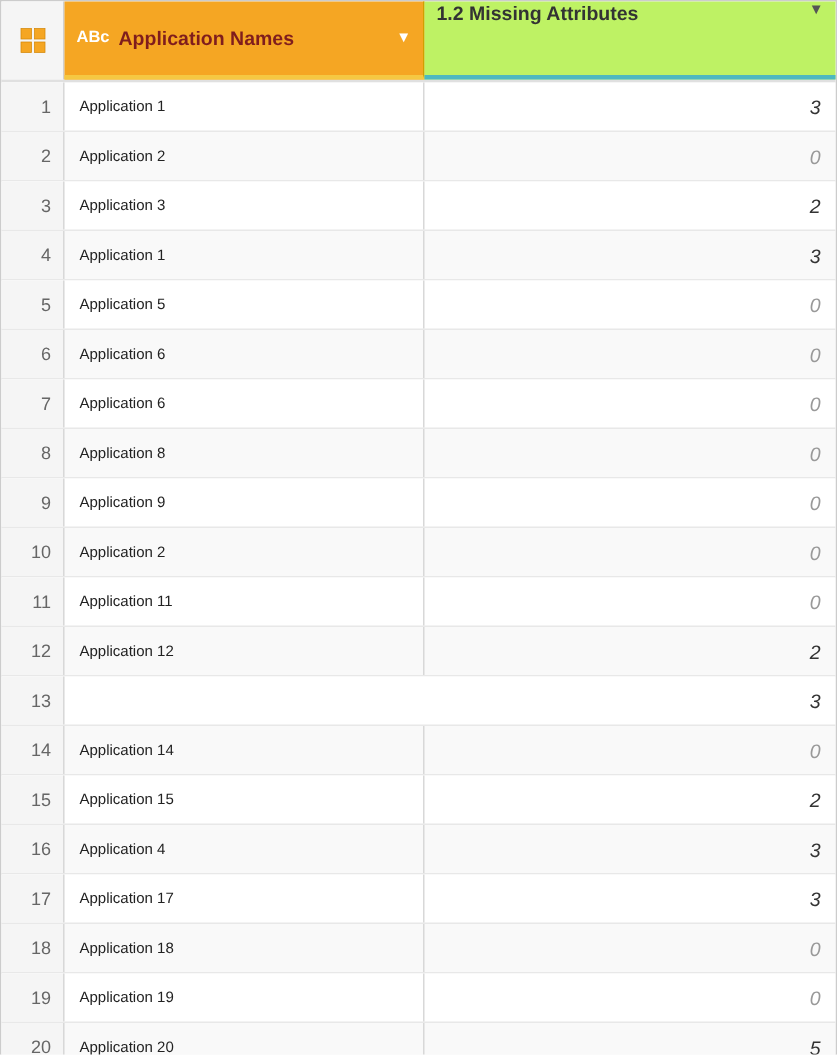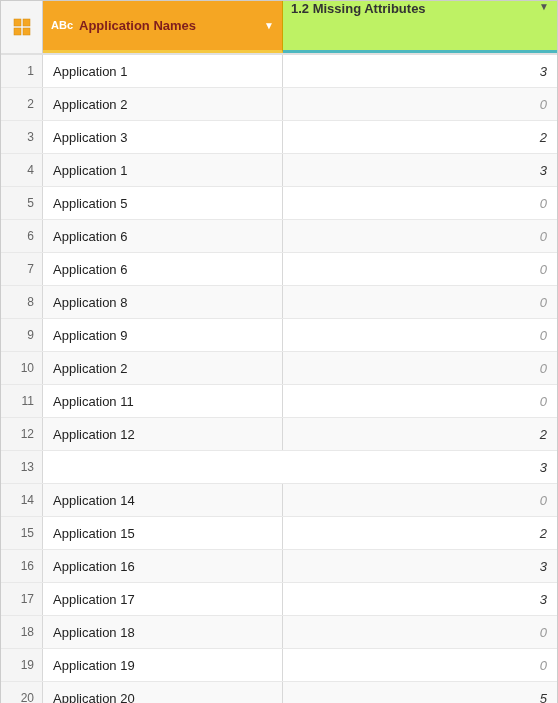--- a/index.html
+++ b/index.html
@@ -129,21 +129,21 @@
     }
 
     .row-app {
       width: 240px;
       min-width: 240px;
       display: flex;
       align-items: center;
       padding: 0 10px;
       border-right: 1px solid #d8d8d8;
       color: #222;
-      font-size: 13px;
+      font-size: 10px;
     }
 
     .row-val {
       flex: 1;
       display: flex;
       align-items: center;
       justify-content: flex-end;
       padding-right: 10px;
       color: #555;
       font-style: italic;
@@ -257,21 +257,21 @@
         <div class="row-app">Application 14</div>
         <div class="row-val val-zero">0</div>
       </div>
       <div class="table-row">
         <div class="row-num">15</div>
         <div class="row-app">Application 15</div>
         <div class="row-val val-nonzero">2</div>
       </div>
       <div class="table-row">
         <div class="row-num">16</div>
-        <div class="row-app">Application 16</div>
+        <div class="row-app">Application 4</div>
         <div class="row-val val-nonzero">3</div>
       </div>
       <div class="table-row">
         <div class="row-num">17</div>
         <div class="row-app">Application 17</div>
         <div class="row-val val-nonzero">3</div>
       </div>
       <div class="table-row">
         <div class="row-num">18</div>
         <div class="row-app">Application 18</div>

